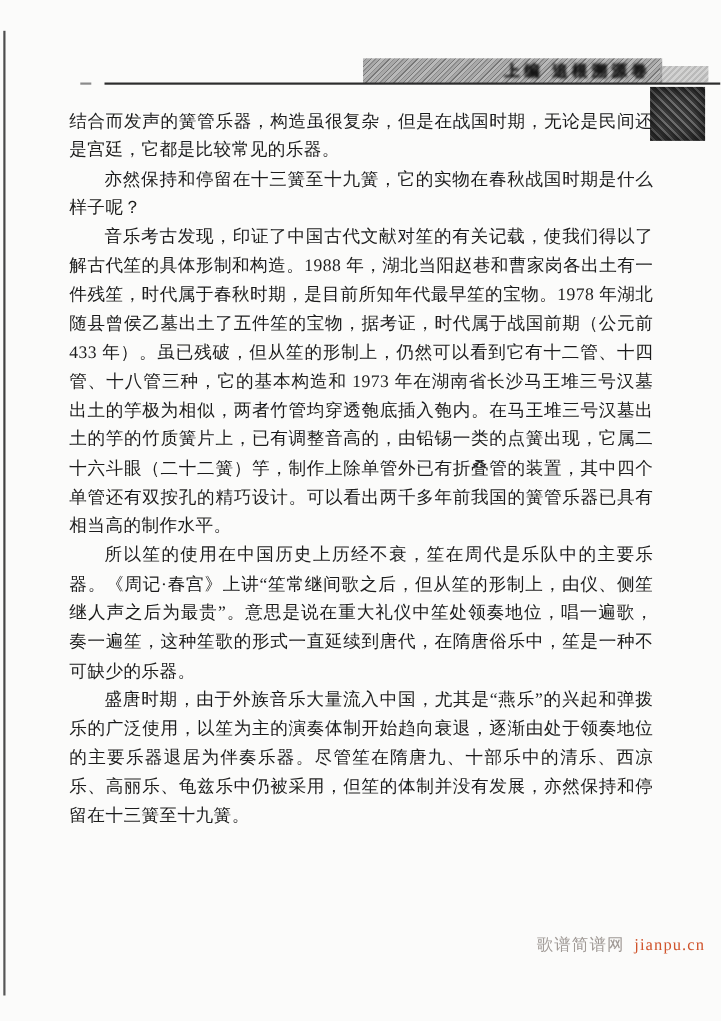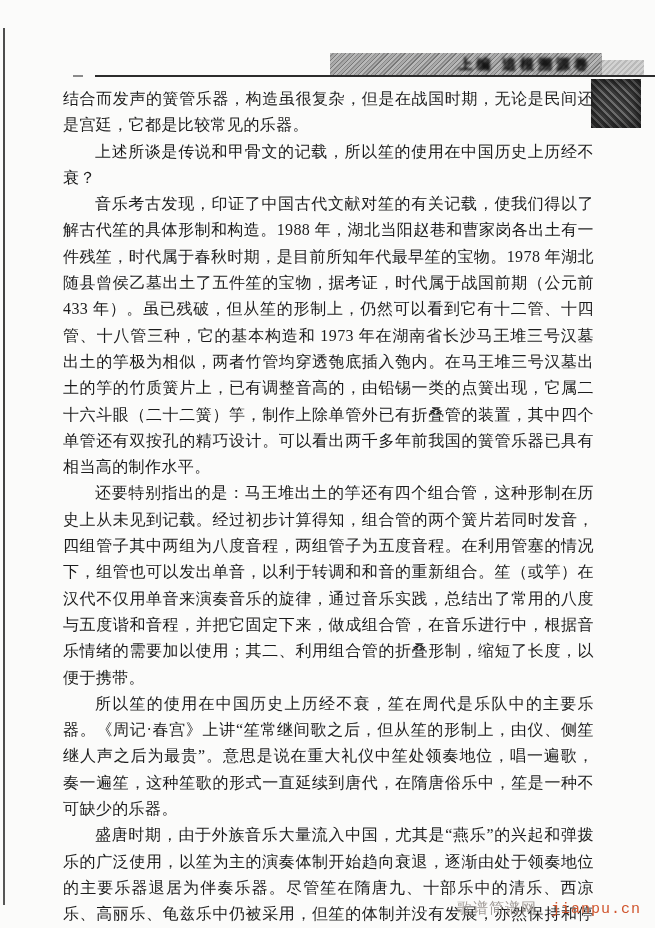--- a/index.html
+++ b/index.html
@@ -52,48 +52,47 @@
   }
   
   .body-text{
     position:absolute;left:63px;top:86px;width:531px;
     color:#1c1c1c;
     font-size:16px;line-height:26.3px;
     text-align:justify;
     letter-spacing:.4px;
   }
   .body-text p{margin:0;text-indent:2em;}
-  .body-text p.no-indent{text-indent:0;}
+  .body-text p.no-indent{text-indent:0;margin-top:12px;}
   
   .watermark{
-    position:absolute;right:14px;top:899px;
+    position:absolute;right:14px;top:850px;
     font-size:15px;letter-spacing:1px;white-space:nowrap;
-    font-family:Liberation Mono, monospace;
+    font-family:Liberation Serif, serif;
   }
   .watermark .wm-name{color:#a09a96;}
   .watermark .wm-url{color:#d0542c;margin-left:4px;}
 </style>
 </head>
 <body>
 
 <div class="scan-line"></div>
 
 <div class="banner">
   <span class="banner-text">上编 追根溯源卷</span>
 </div>
 <div class="banner-tail"></div>
 <div class="header-rule-dash"></div>
 <div class="header-rule"></div>
 <div class="corner-tab"></div>
 
 <main class="body-text">
     <p class="no-indent">结合而发声的簧管乐器，构造虽很复杂，但是在战国时期，无论是民间还是宫廷，它都是比较常见的乐器。</p>
-    <p>上述所谈是传说和甲骨文的记载，所以笙的使用在中国历史上历经不衰？</p>
+    <p>亦然保持和停留在十三簧至十九簧，它的实物在春秋战国时期是什么样子呢？</p>
     <p>音乐考古发现，印证了中国古代文献对笙的有关记载，使我们得以了解古代笙的具体形制和构造。1988 年，湖北当阳赵巷和曹家岗各出土有一件残笙，时代属于春秋时期，是目前所知年代最早笙的宝物。1978 年湖北随县曾侯乙墓出土了五件笙的宝物，据考证，时代属于战国前期（公元前 433 年）。虽已残破，但从笙的形制上，仍然可以看到它有十二管、十四管、十八管三种，它的基本构造和 1973 年在湖南省长沙马王堆三号汉墓出土的竽极为相似，两者竹管均穿透匏底插入匏内。在马王堆三号汉墓出土的竽的竹质簧片上，已有调整音高的，由铅锡一类的点簧出现，它属二十六斗眼（二十二簧）竽，制作上除单管外已有折叠管的装置，其中四个单管还有双按孔的精巧设计。可以看出两千多年前我国的簧管乐器已具有相当高的制作水平。</p>
-    <p>还要特别指出的是：马王堆出土的竽还有四个组合管，这种形制在历史上从未见到记载。经过初步计算得知，组合管的两个簧片若同时发音，四组管子其中两组为八度音程，两组管子为五度音程。在利用管塞的情况下，组管也可以发出单音，以利于转调和和音的重新组合。笙（或竽）在汉代不仅用单音来演奏音乐的旋律，通过音乐实践，总结出了常用的八度与五度谐和音程，并把它固定下来，做成组合管，在音乐进行中，根据音乐情绪的需要加以使用；其二、利用组合管的折叠形制，缩短了长度，以便于携带。</p>
     <p>所以笙的使用在中国历史上历经不衰，笙在周代是乐队中的主要乐器。《周记·春宫》上讲“笙常继间歌之后，但从笙的形制上，由仪、侧笙继人声之后为最贵”。意思是说在重大礼仪中笙处领奏地位，唱一遍歌，奏一遍笙，这种笙歌的形式一直延续到唐代，在隋唐俗乐中，笙是一种不可缺少的乐器。</p>
     <p>盛唐时期，由于外族音乐大量流入中国，尤其是“燕乐”的兴起和弹拨乐的广泛使用，以笙为主的演奏体制开始趋向衰退，逐渐由处于领奏地位的主要乐器退居为伴奏乐器。尽管笙在隋唐九、十部乐中的清乐、西凉乐、高丽乐、龟兹乐中仍被采用，但笙的体制并没有发展，亦然保持和停留在十三簧至十九簧。</p>
   </main>
 
 <div class="watermark">
   <span class="wm-name">歌谱简谱网</span>
   <span class="wm-url">jianpu.cn</span>
 </div>
 
 </body></html>

